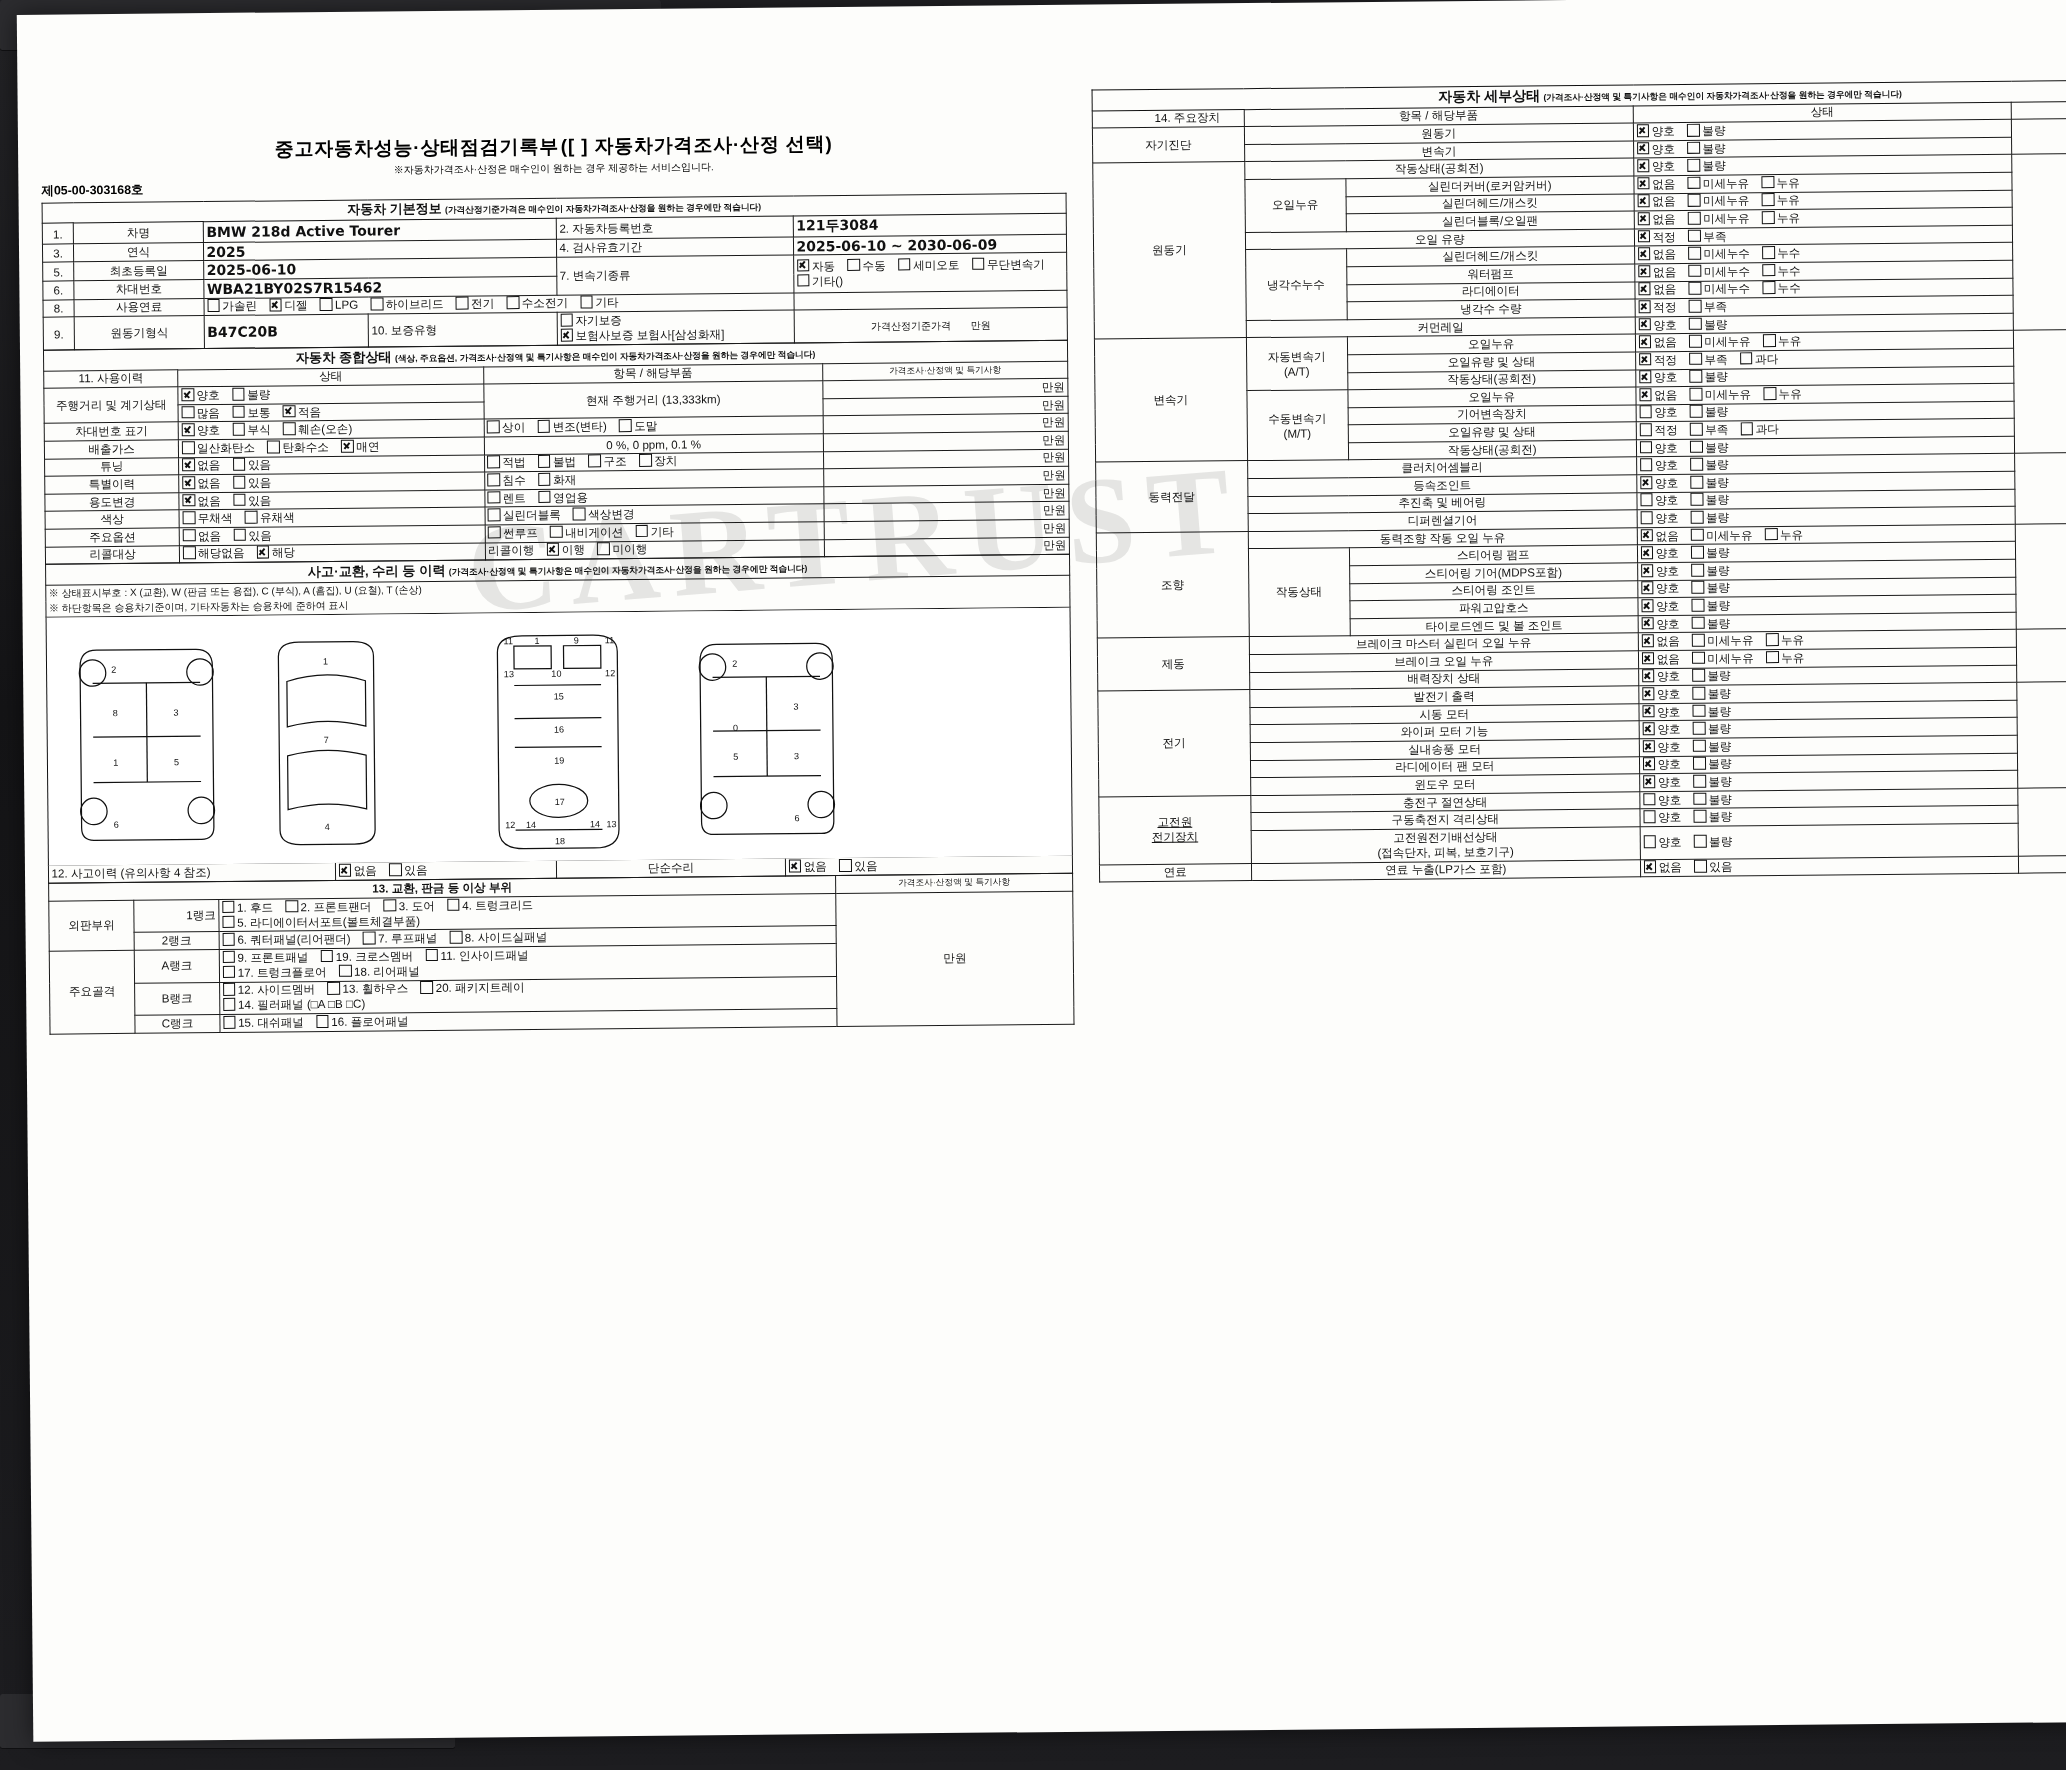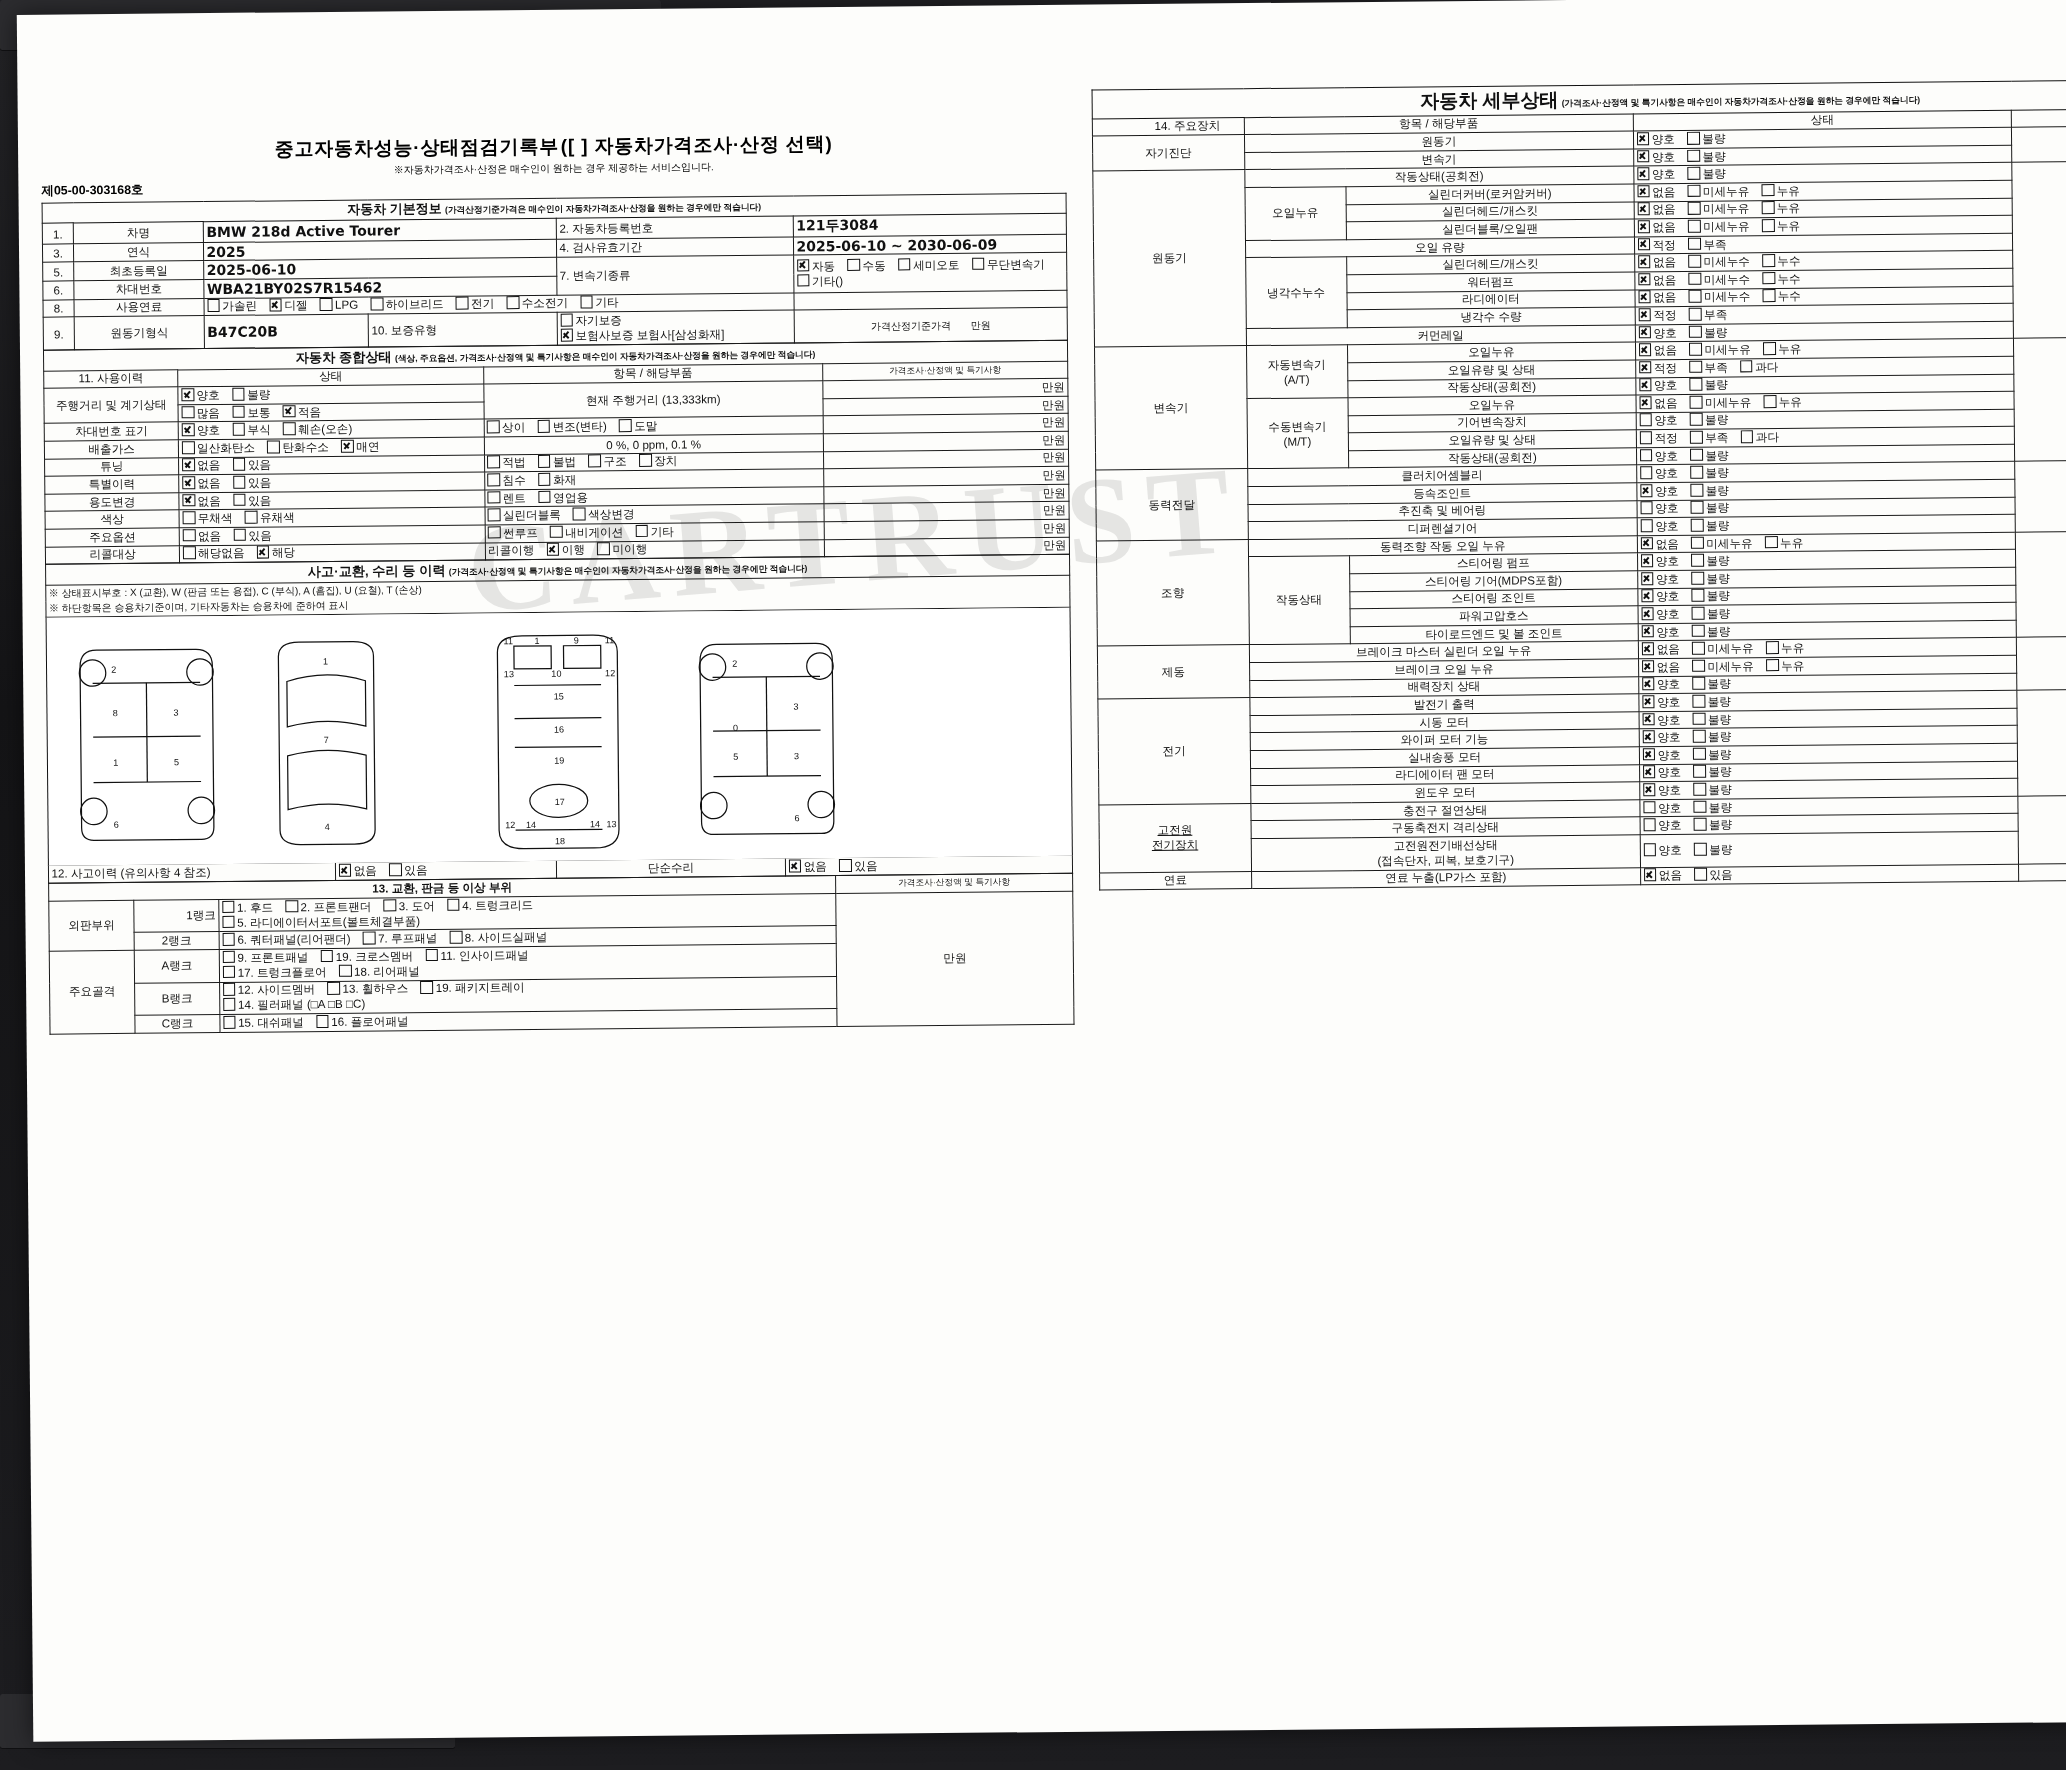--- a/index.html
+++ b/index.html
@@ -431,41 +431,41 @@
           <span class="opt"><i class="cb"></i><span>11. 인사이드패널</span></span><br>
           <span class="opt"><i class="cb"></i><span>17. 트렁크플로어</span></span>
           <span class="opt"><i class="cb"></i><span>18. 리어패널</span></span>
         </td>
       </tr>
       <tr>
         <td class="c">B랭크</td>
         <td class="l">
           <span class="opt"><i class="cb"></i><span>12. 사이드멤버</span></span>
           <span class="opt"><i class="cb"></i><span>13. 휠하우스</span></span>
-          <span class="opt"><i class="cb"></i><span>19. 패키지트레이</span></span><br>
+          <span class="opt"><i class="cb"></i><span>20. 패키지트레이</span></span><br>
           <span class="opt"><i class="cb"></i><span>14. 필러패널 (□A  □B  □C)</span></span>
         </td>
       </tr>
       <tr>
         <td class="c">C랭크</td>
         <td class="l">
           <span class="opt"><i class="cb"></i><span>15. 대쉬패널</span></span>
           <span class="opt"><i class="cb"></i><span>16. 플로어패널</span></span>
         </td>
       </tr>
     </tbody>
       </table>
   </div>
 
   <div style="position:absolute;left:1074px;top:85px;width:1157px;">
     <table style="width:100%;">
       <tbody>
           <tr>
         <td class="c b" colspan="5" style="border:0.8px solid #111;">
-          <span style="font-size:19px;">자동차 세부상태</span>
+          <span style="font-size:14px;">자동차 세부상태</span>
           <span class="xsmall">(가격조사·산정액 및 특기사항은 매수인이 자동차가격조사·산정을 원하는 경우에만 적습니다)</span>
         </td>
       </tr>
       <tr>
         <td class="c" style="width:107px;padding-left:41px;">14. 주요장치</td>
         <td class="c" colspan="2" style="width:388px;">항목 / 해당부품</td>
         <td class="c" style="width:372px;">상태</td>
         <td class="c xsmall" style="width:231px;">가격조사·산정액 및 특기사항</td>
       </tr>
 

